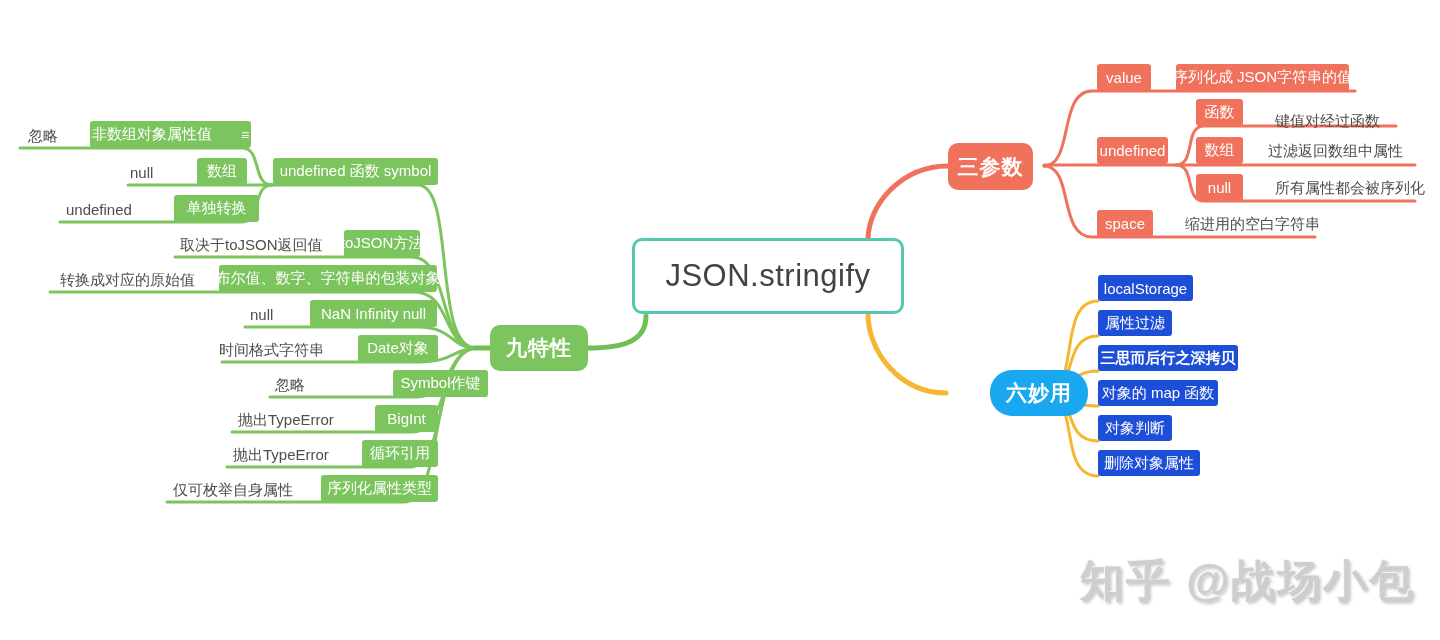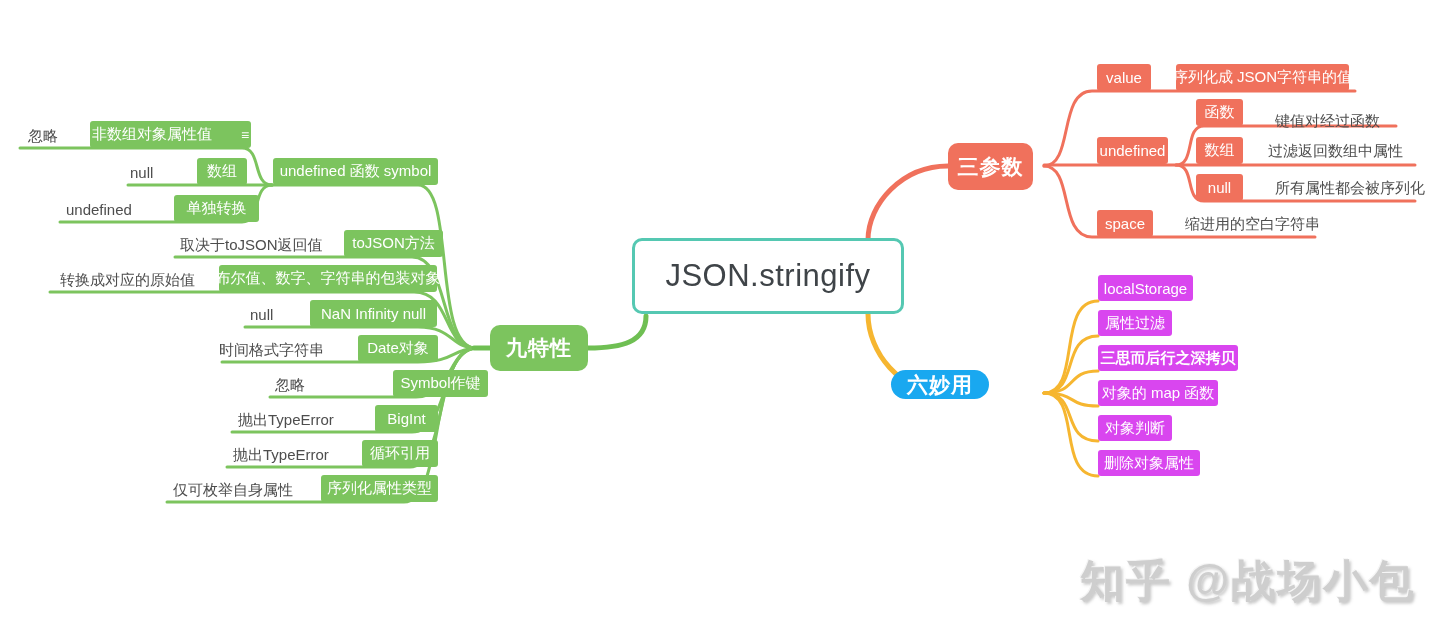--- a/index.html
+++ b/index.html
@@ -6,21 +6,21 @@
   body{font-family:"Liberation Sans","DejaVu Sans",sans-serif;}
   .stage{position:relative;width:1440px;height:640px;background:#ffffff;overflow:hidden;}
   .stage svg{position:absolute;left:0;top:0;pointer-events:none;}
   .node{position:absolute;box-sizing:border-box;display:flex;align-items:center;justify-content:center;white-space:nowrap;}
   
   .lbl{color:#4d4d4d;font-size:15px;height:20px;line-height:20px;}
   
   .box{color:#fff;font-size:15px;height:27px;border-radius:3px;padding:0 6px;}
   .g{background:#7CC45E;}
   .r{background:#F0715C;}
-  .b{background:#d946ef;height:26px;}
+  .b{background:#1d4ed8;height:26px;}
   
   .pill{border-radius:10px;color:#fff;font-weight:bold;font-size:21px;letter-spacing:1px;}
   .pill.g{background:#7CC45E;}
   .pill.r{background:#F0715C;}
   .pill.b{background:#19A8F0;}
   .center-node{background:#fff;border:3px solid #55C8B2;border-radius:10px;
                color:#3F4448;font-size:31px;font-weight:500;letter-spacing:.5px;}
   .notes{font-size:14px;margin-left:8px;font-weight:bold;opacity:.95;}
   .watermark{position:absolute;left:1080px;top:552px;font-size:44px;letter-spacing:2px;
              color:#cecece;font-weight:bold;
@@ -74,36 +74,36 @@
   <div class="node pill g" style="left:490px;top:325px;width:98px;height:46px;">
       <span>九特性</span>
     </div>
 
   <div class="node center-node" style="left:632px;top:238px;width:272px;height:76px;">
       <span>JSON.stringify</span>
     </div>
   <div class="node pill r" style="left:948px;top:143px;width:85px;height:47px;">
       <span>三参数</span>
     </div>
-  <div class="node pill b" style="left:891px;top:370px;width:98px;height:29px;border-radius:22px;">
+  <div class="node pill b" style="left:990px;top:370px;width:98px;height:46px;border-radius:22px;">
       <span>六妙用</span>
     </div>
 
   <div class="node lbl" style="left:28px;top:126px;">忽略</div>
   <div class="node box g" style="left:90px;top:121px;width:161px;gap:21px;">
     <span>非数组对象属性值</span>
     <span class="notes">≡</span>
   </div>
   <div class="node lbl" style="left:130px;top:163px;">null</div>
   <div class="node box g" style="left:197px;top:158px;width:50px;">数组</div>
   <div class="node lbl" style="left:66px;top:200px;">undefined</div>
   <div class="node box g" style="left:174px;top:195px;width:85px;">单独转换</div>
   <div class="node box g" style="left:273px;top:158px;width:165px;">undefined 函数 symbol</div>
   <div class="node lbl" style="left:180px;top:235px;">取决于toJSON返回值</div>
-  <div class="node box g" style="left:344px;top:230px;width:99px;">toJSON方法</div>
+  <div class="node box g" style="left:344px;top:230px;width:76px;">toJSON方法</div>
   <div class="node lbl" style="left:60px;top:270px;">转换成对应的原始值</div>
   <div class="node box g" style="left:219px;top:265px;width:218px;">布尔值、数字、字符串的包装对象</div>
   <div class="node lbl" style="left:250px;top:305px;">null</div>
   <div class="node box g" style="left:310px;top:300px;width:127px;">NaN Infinity null</div>
   <div class="node lbl" style="left:219px;top:340px;">时间格式字符串</div>
   <div class="node box g" style="left:358px;top:335px;width:80px;">Date对象</div>
   <div class="node lbl" style="left:275px;top:375px;">忽略</div>
   <div class="node box g" style="left:358px;top:370px;width:95px;margin-left:35px;">Symbol作键</div>
   <div class="node lbl" style="left:238px;top:410px;">抛出TypeError</div>
   <div class="node box g" style="left:375px;top:405px;width:63px;">BigInt</div>

